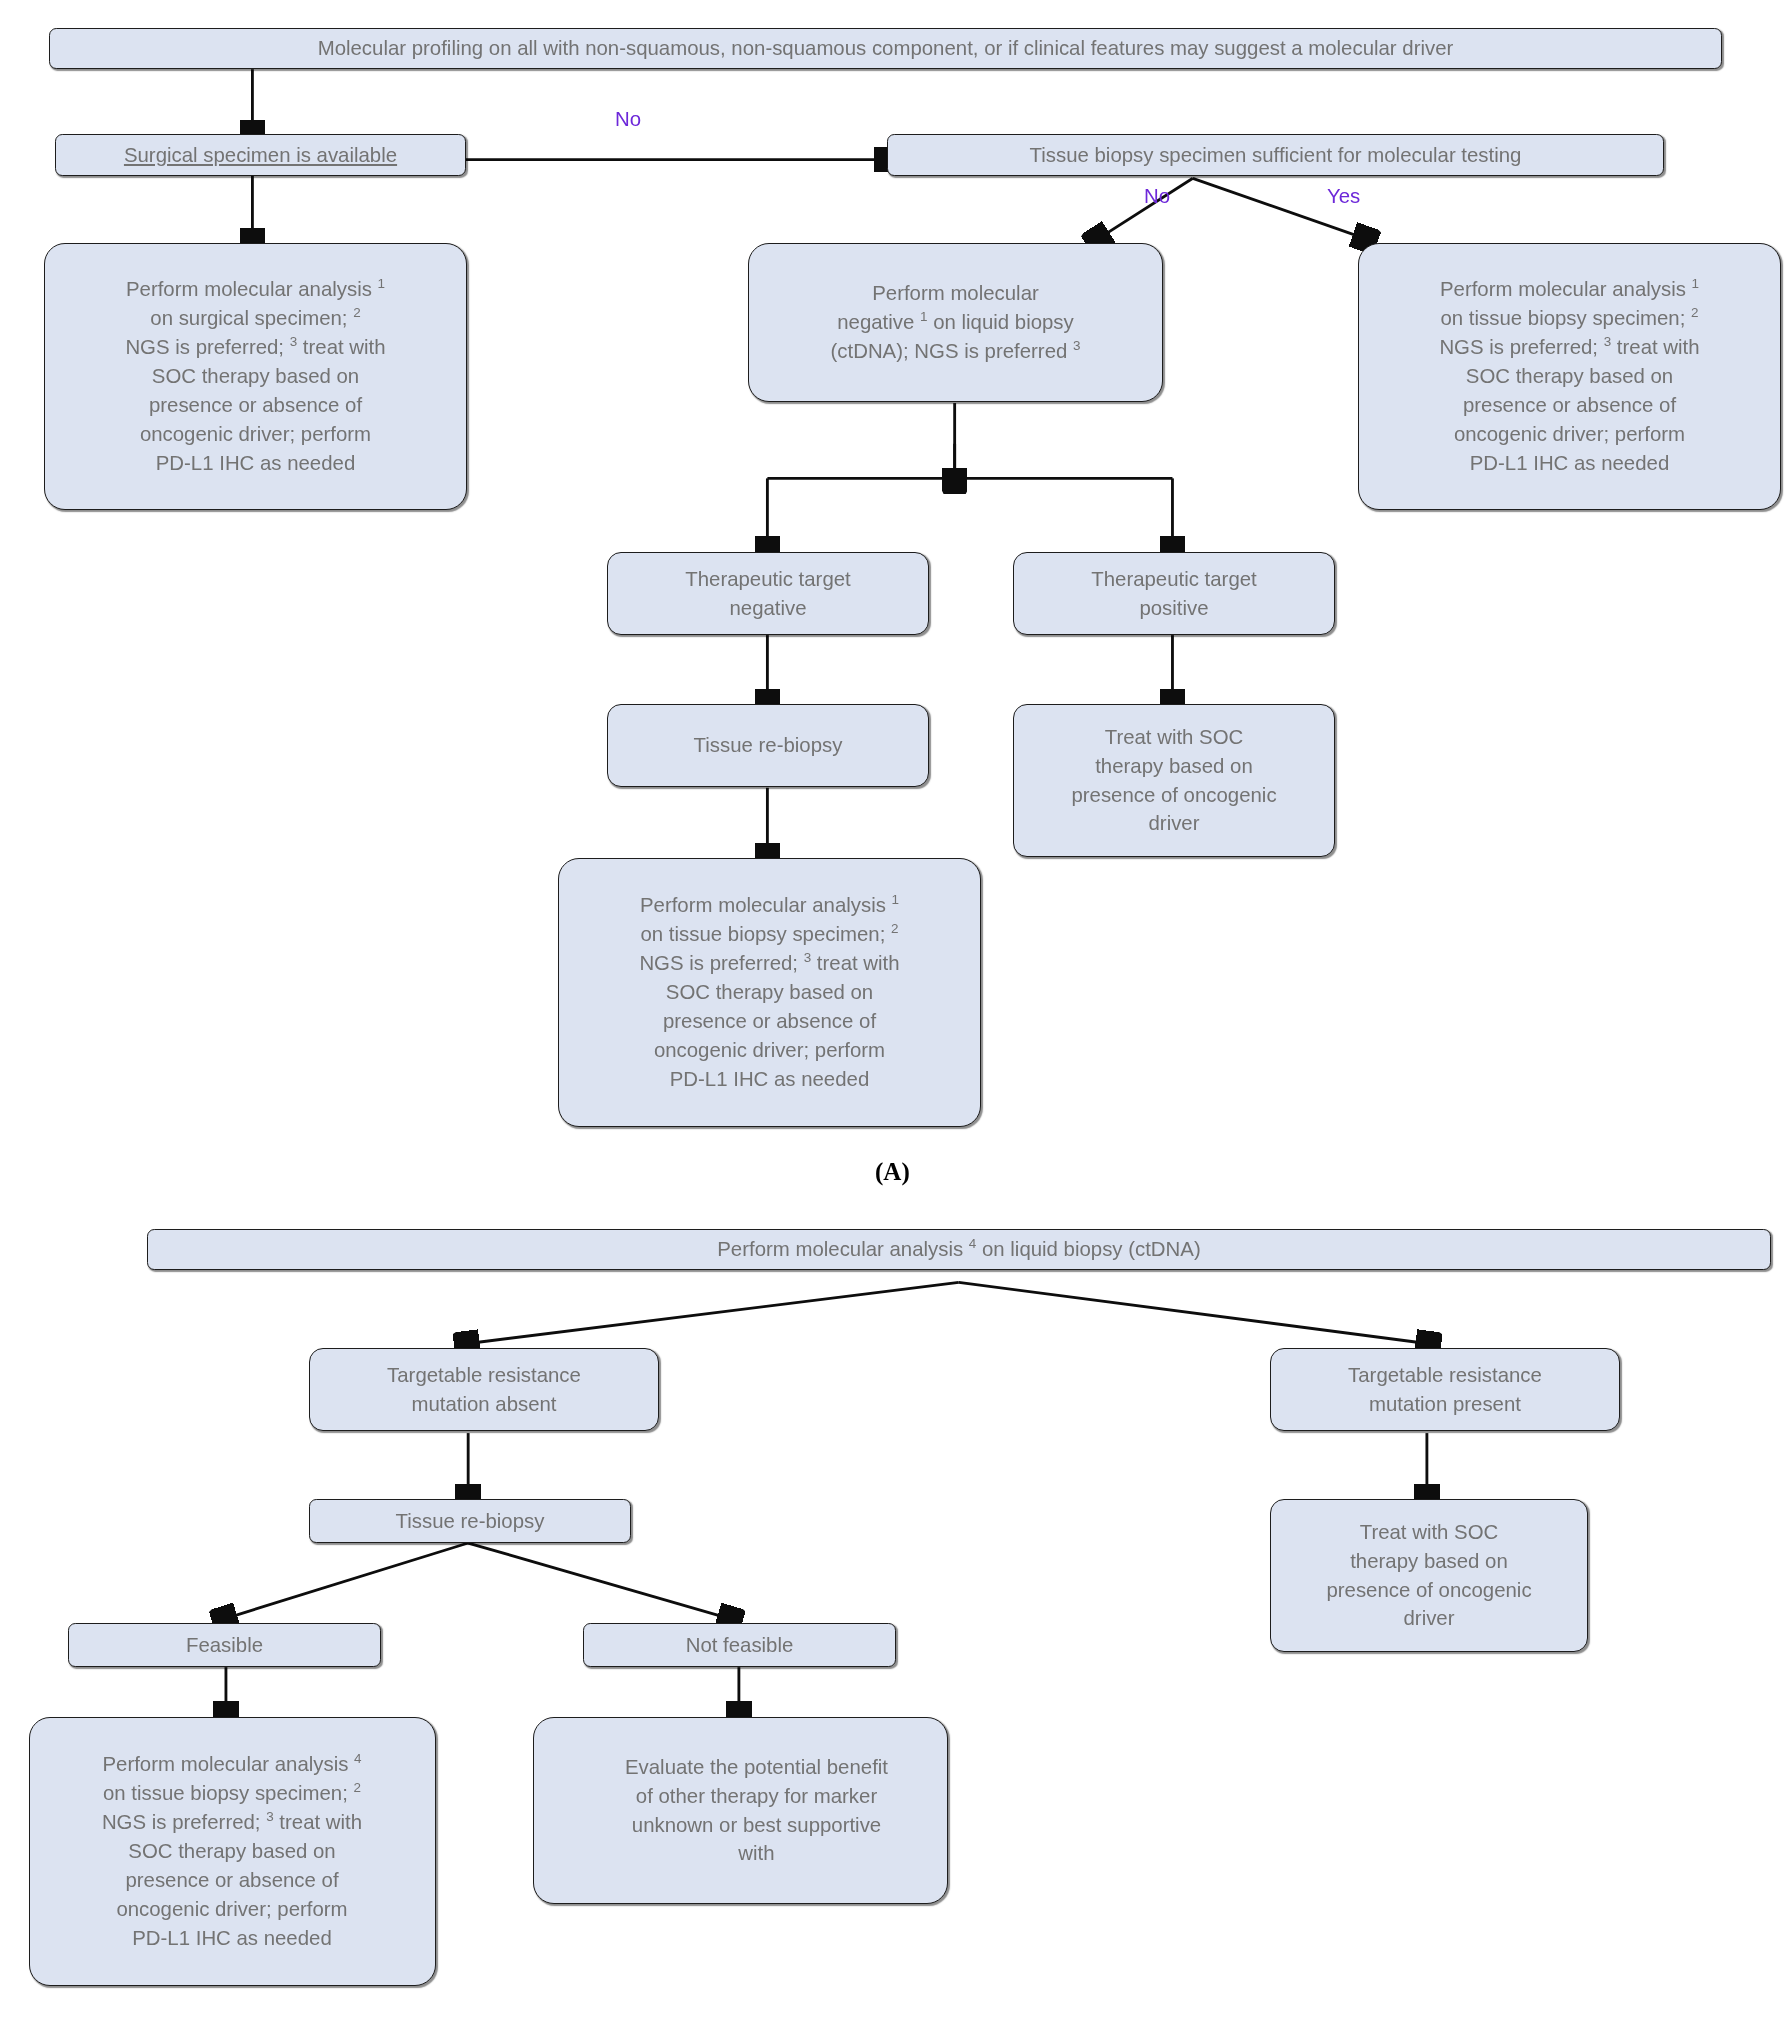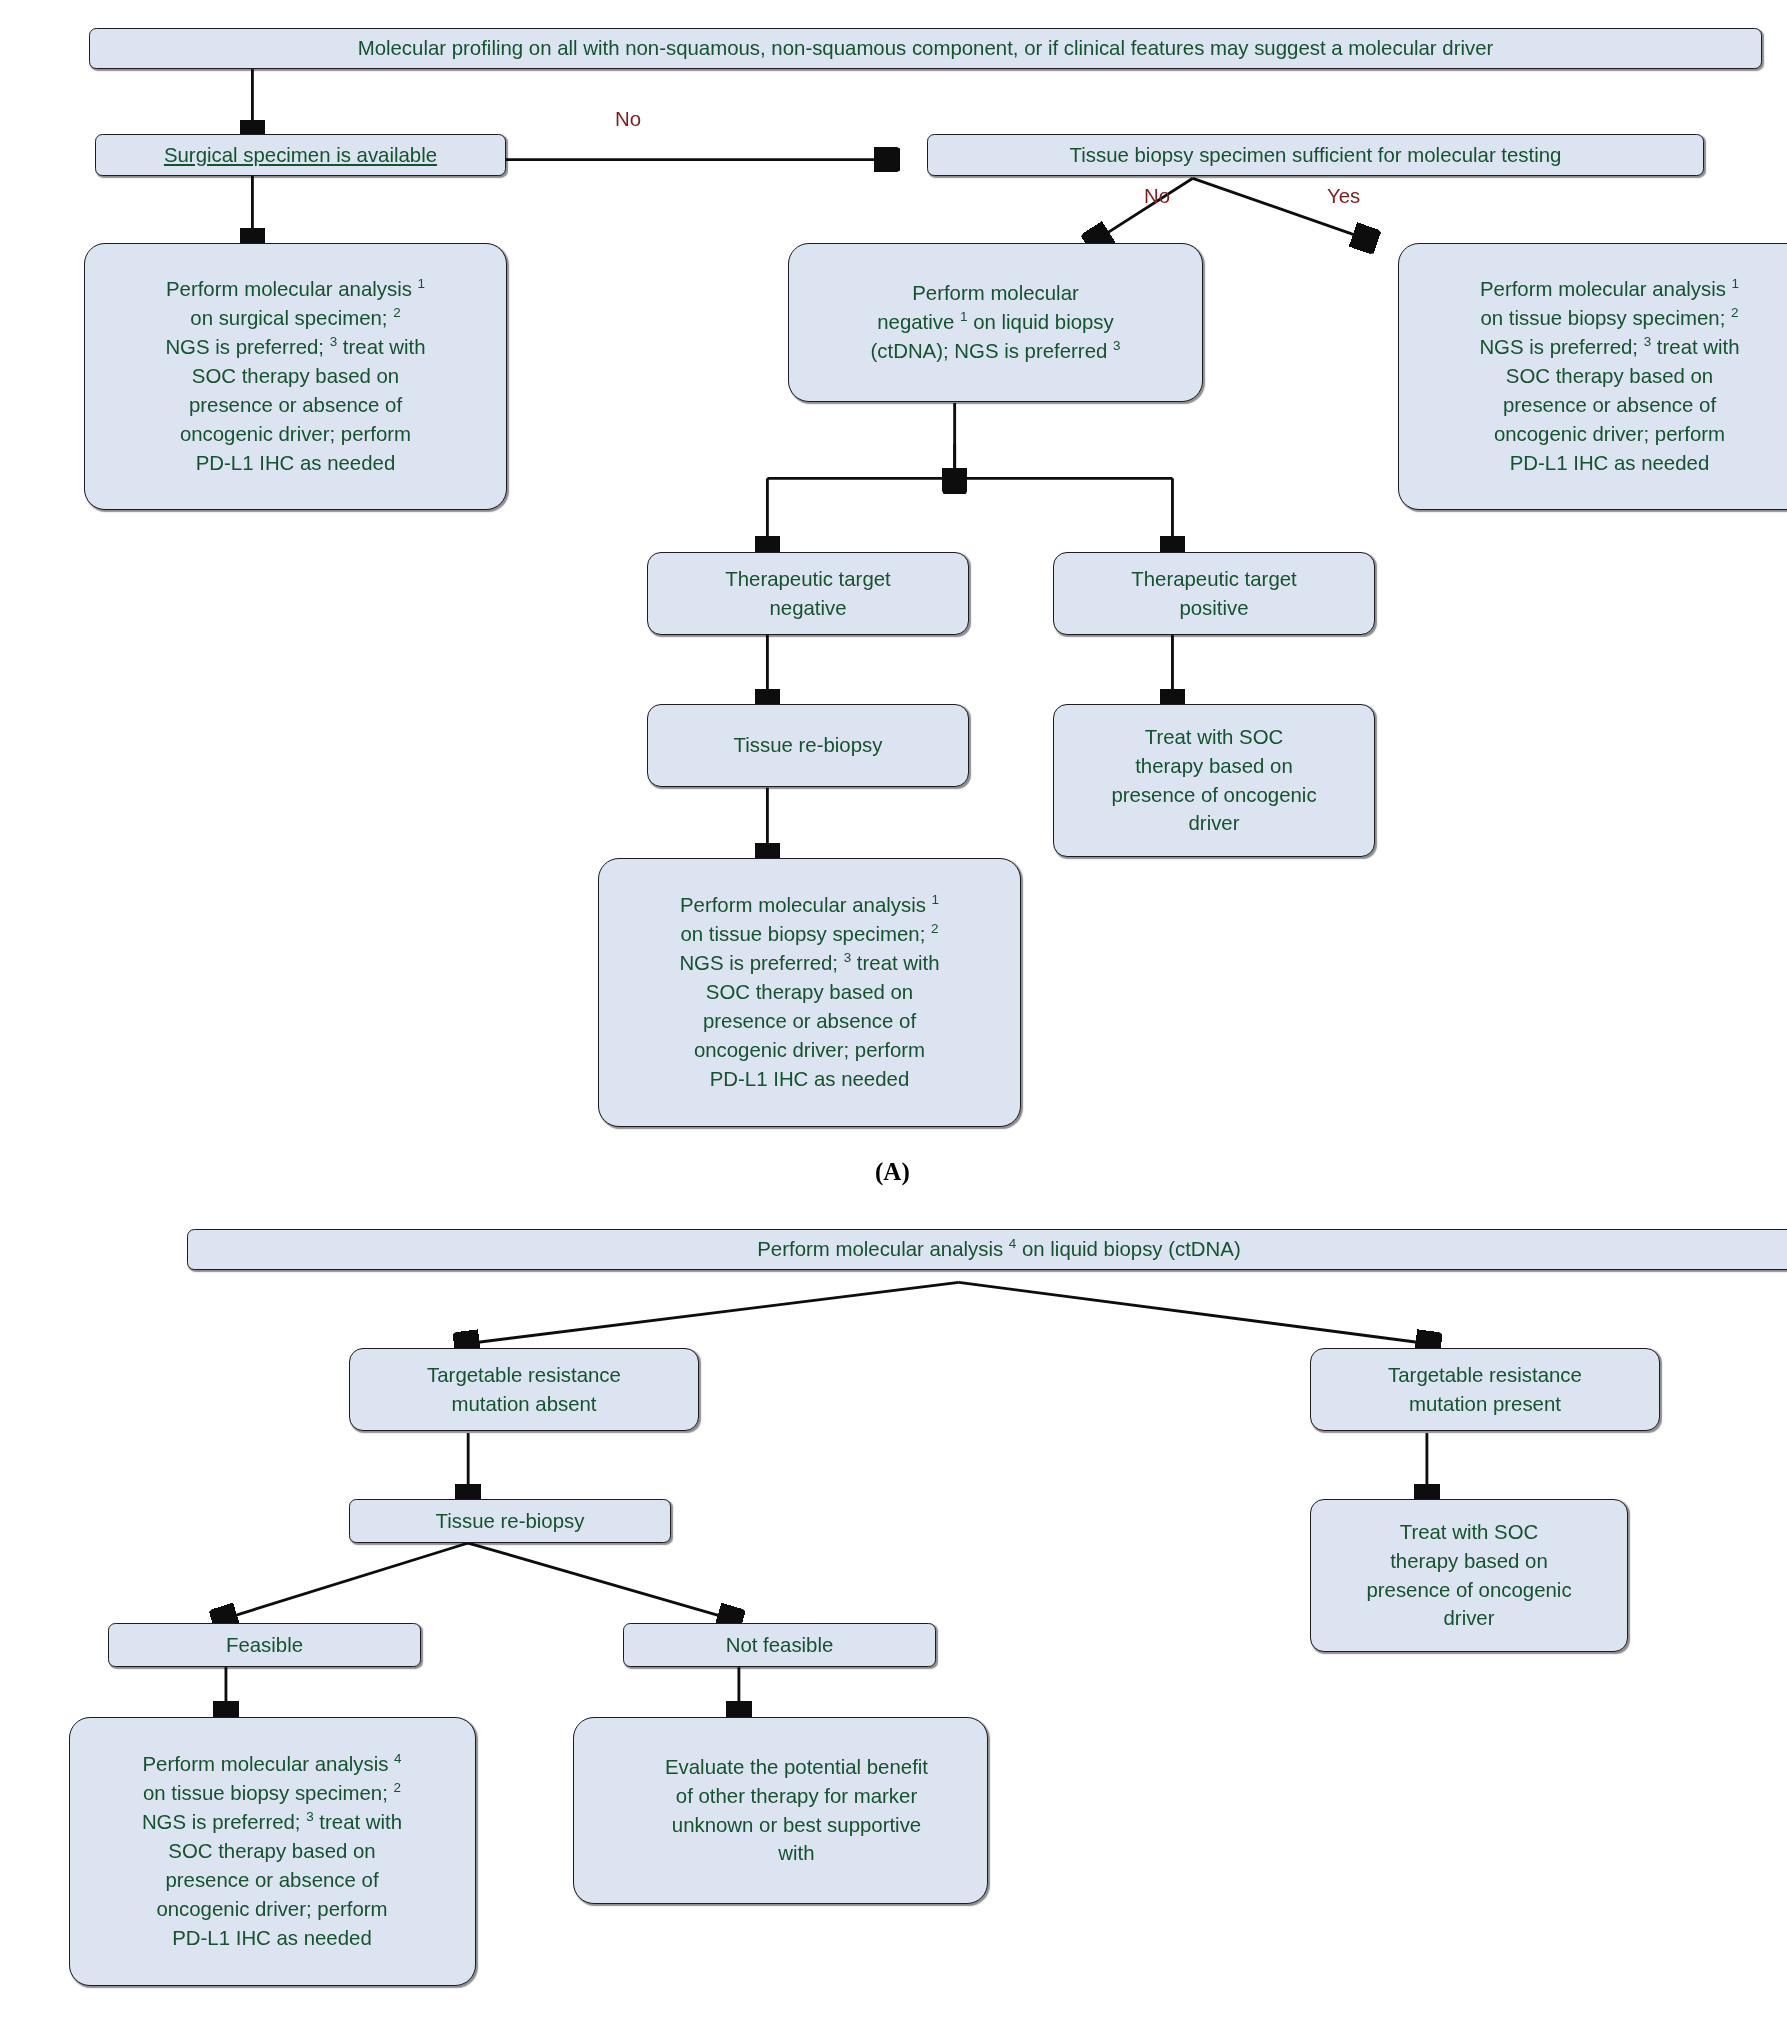--- a/index.html
+++ b/index.html
@@ -12,35 +12,34 @@
 
   
   .box{
     position:absolute;
     box-sizing:border-box;
     background:#dce3f1;
     border:1.2px solid #1d1d1d;
     display:flex;align-items:center;justify-content:center;
     text-align:center;
     line-height:1.42;
-    color:#14532d;
+    color:#737373;
     box-shadow:1.2px 1.6px 1.2px rgba(0,0,0,0.45);
-    margin-left:40px;
   }
   .box .txt{display:block;padding:0 5.7px;width:100%;}
   .rounded-sm{border-radius:7.3px;}
   .rounded-md{border-radius:14px;}
   .rounded-lg{border-radius:21px;}
   .f50{font-size:20.4px;}
 
   sup{font-size:0.66em;vertical-align:super;line-height:0;}
 
   
   .elabel{
-    position:absolute;font-size:20.4px;color:#7f1d1d;
+    position:absolute;font-size:20.4px;color:#6d28d9;
     white-space:nowrap;
   }
 
   
   .panel-caption{
     position:absolute;
     font-family:"Liberation Serif", serif;
     font-weight:bold;
     font-size:25px;
     color:#000;

